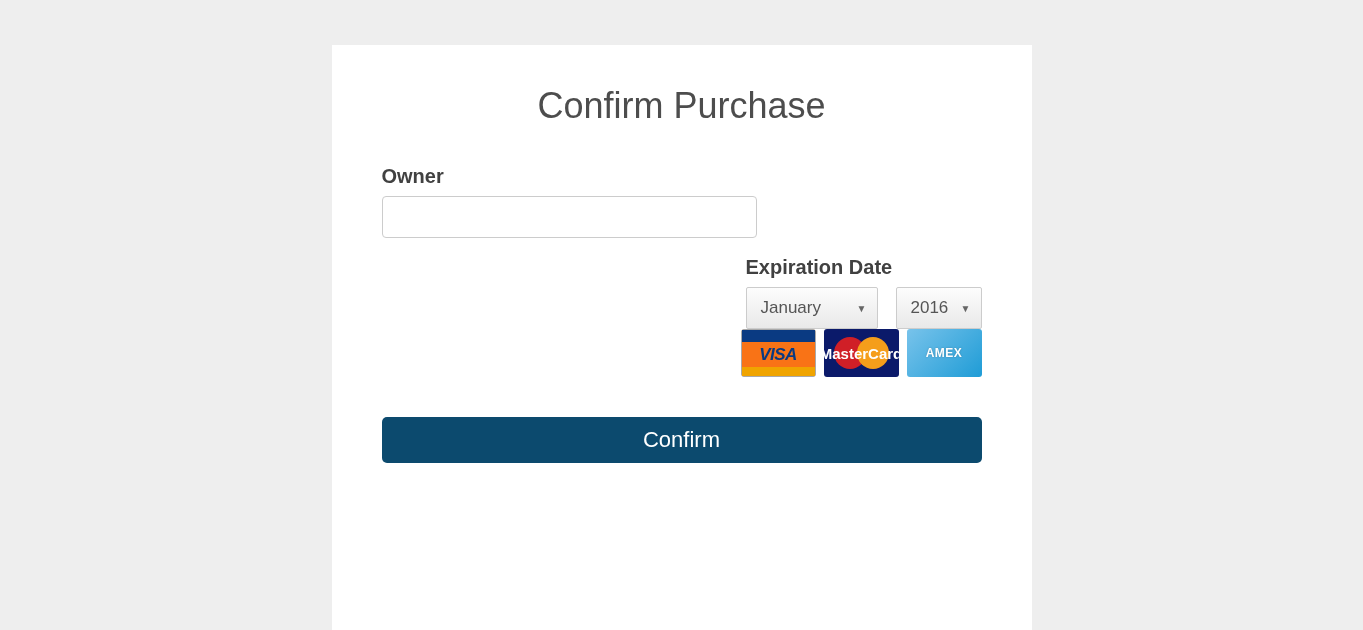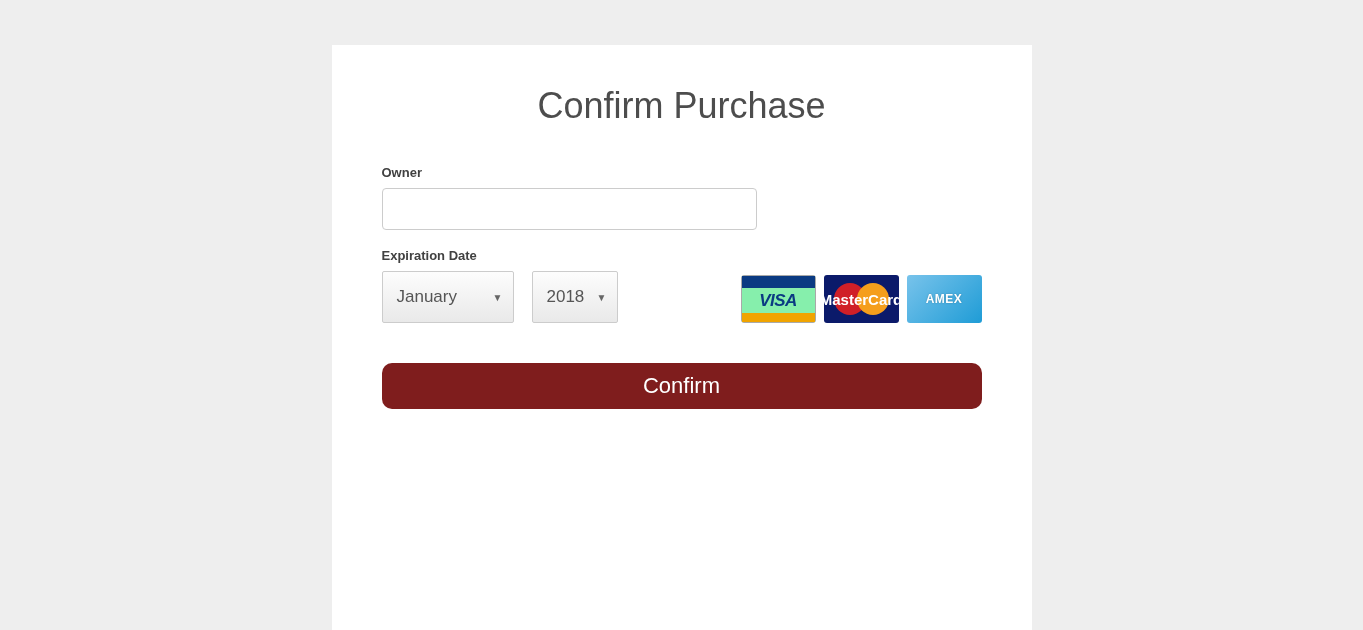--- a/index.html
+++ b/index.html
@@ -24,43 +24,43 @@
     font-weight: 400;
     color: #4d4d4d;
     margin-bottom: 38px;
   }
   .row { display: flex; gap: 12px; margin-bottom: 18px; }
   .col-owner { flex: 0 0 375px; }
   .col-cvv   { flex: 0 0 210px; }
   .col-full  { flex: 1 1 100%; }
   label.field-label {
     display: block;
-    font-size: 13px;
+    font-size: 20px;
     font-weight: 600;
     color: #414141;
     margin-bottom: 8px;
   }
   input.text-input {
     width: 100%;
     height: 42px;
     border: 1px solid #cccccc;
     border-radius: 4px;
     padding: 0 10px;
     font-size: 15px;
     background: #fff;
   }
-  .exp-row { display: flex; align-items: flex-end; justify-content: space-between; margin-bottom: 40px; }
+  .exp-row { display: flex; align-items: flex-end; justify-content: space-between; margin-bottom: 40px; flex-direction: column; }
   .exp-col { }
   .select-group { display: flex; gap: 18px; }
   .select-wrap {
     position: relative;
     background: linear-gradient(#fdfdfd, #e9e9e9);
     border: 1px solid #cccccc;
     border-radius: 2px;
-    height: 52px;
+    height: 42px;
     display: flex; align-items: center;
   }
   .select-month { width: 132px; }
   .select-year  { width: 86px; }
   .select-wrap span.val {
     padding-left: 14px;
     font-size: 17px;
     color: #555;
   }
   .select-wrap .caret {
@@ -71,21 +71,21 @@
     font-size: 10px;
     color: #666;
   }
   .card-icons { display: flex; gap: 8px; }
   .cc {
     width: 75px; height: 48px; border-radius: 3px;
     display: flex; align-items: center; justify-content: center;
     font-weight: bold;
   }
   .cc-visa {
-    background: #86efac; border: 1px solid #a9a9a9;
+    background: #f97316; border: 1px solid #a9a9a9;
     flex-direction: column;
   }
   .cc-visa .top { height: 12px; width: 100%; background: #0a3a82; }
   .cc-visa .mid { flex: 1; display: flex; align-items: center; justify-content: center; color: #0a3a82; font-style: italic; font-size: 17px; letter-spacing: -0.5px; }
   .cc-visa .bot { height: 9px; width: 100%; background: #f0a400; }
   .cc-mc {
     background: #0b1a6a;
     position: relative;
   }
   .mc-circle { width: 32px; height: 32px; border-radius: 50%; position: absolute; top: 8px; }
@@ -93,24 +93,24 @@
   .mc-orange { background: #f59e1b; right: 10px; }
   .mc-text { position: relative; color: #fff; font-size: 15px; z-index: 2; }
   .cc-amex {
     background: linear-gradient(135deg, #78c3eb, #1f9cd6);
     color: #fff; font-size: 12px; letter-spacing: 0.5px;
     text-shadow: 0 0 2px rgba(0,0,0,0.25);
   }
   .confirm-btn {
     width: 100%;
     height: 46px;
-    background: #7f1d1d;
+    background: #0c4a6e;
     color: #ffffff;
     border: none;
-    border-radius: 10px;
+    border-radius: 5px;
     font-size: 22px;
     font-weight: 400;
     cursor: pointer;
   }
 </style>
 </head>
 <body>
 
 <div class="card">
 
@@ -126,21 +126,21 @@
 
   <div class="exp-row">
     <div class="exp-col">
       <label class="field-label">Expiration Date</label>
       <div class="select-group">
         <div class="select-wrap select-month">
           <span class="val">January</span>
           <span class="caret">▼</span>
         </div>
         <div class="select-wrap select-year">
-          <span class="val">2018</span>
+          <span class="val">2016</span>
           <span class="caret">▼</span>
         </div>
       </div>
     </div>
 
     <div class="card-icons">
       <div class="cc cc-visa">
         <div class="top"></div>
         <div class="mid">VISA</div>
         <div class="bot"></div>

